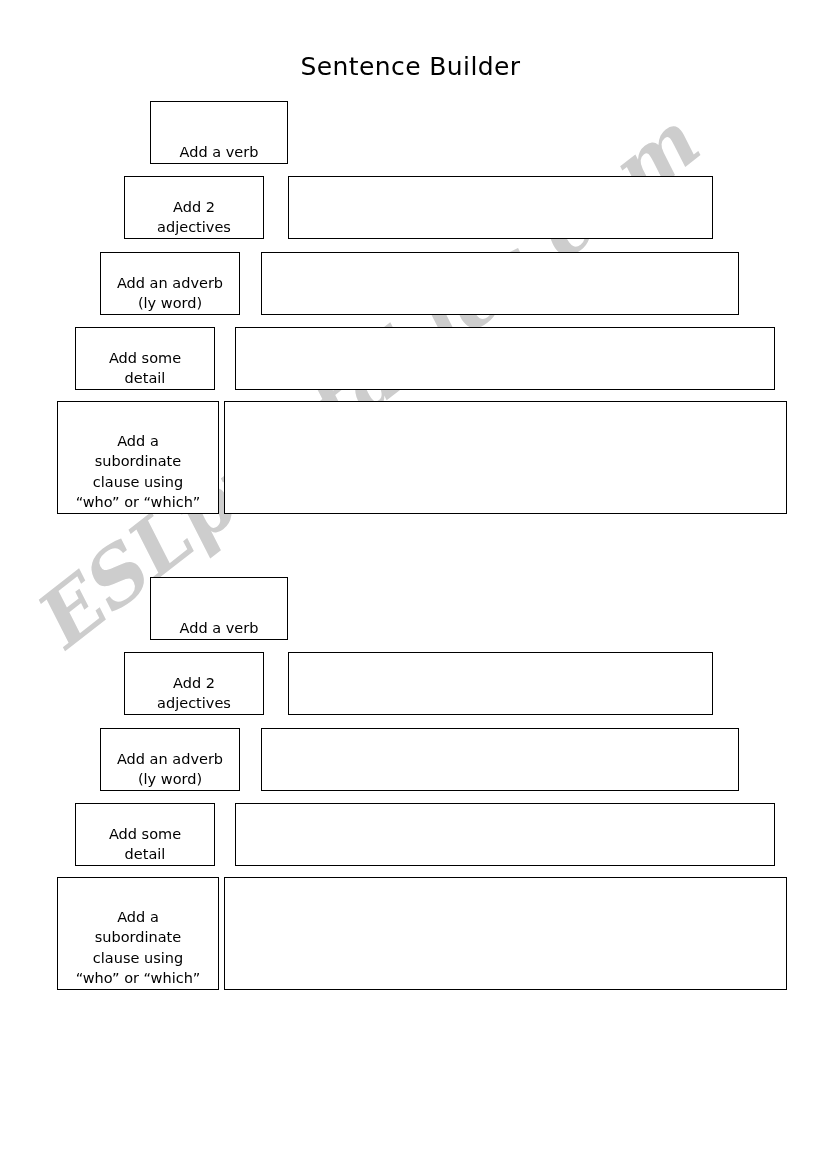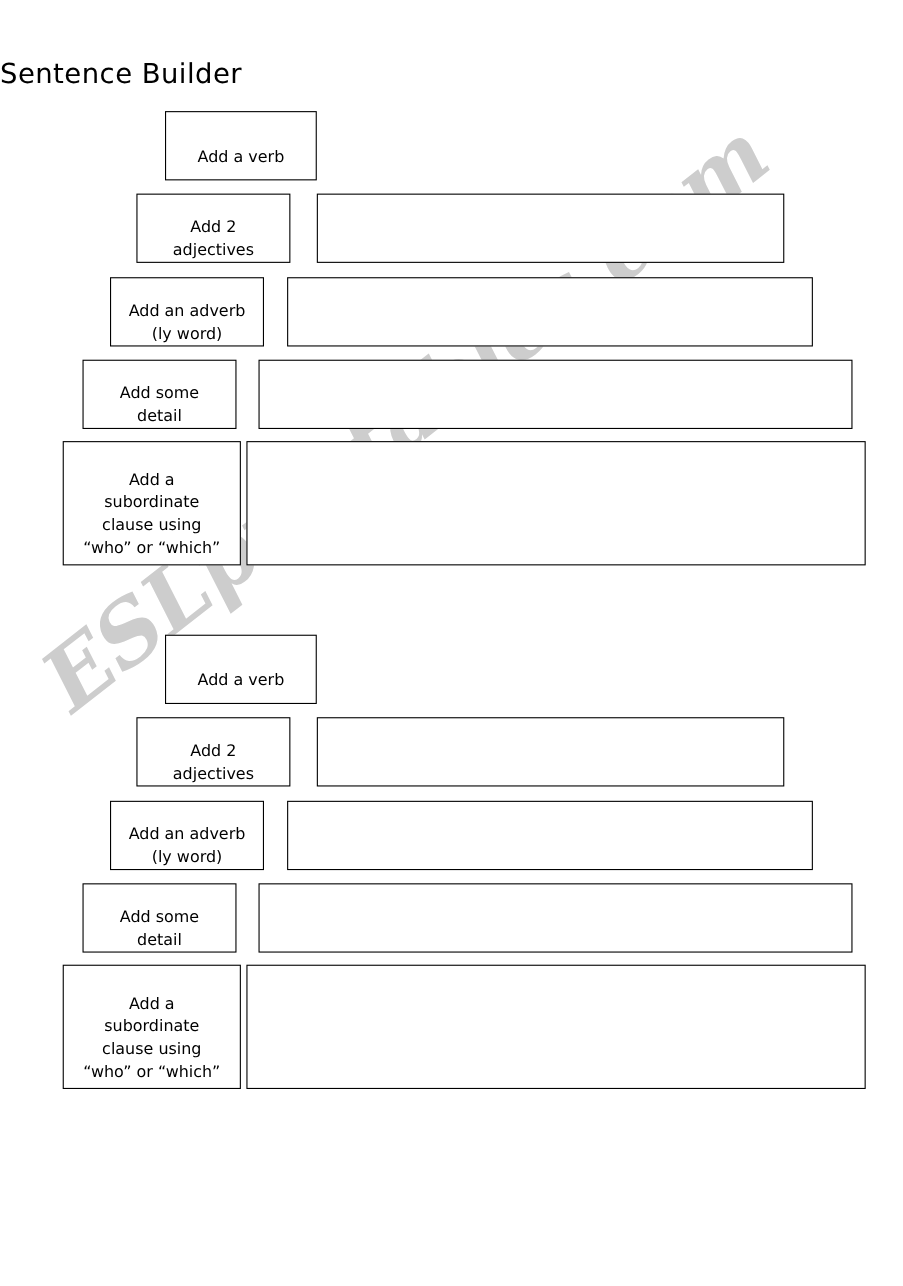--- a/index.html
+++ b/index.html
@@ -46,21 +46,21 @@
     line-height: 1;
   }
 
   
   #page-title {
     position: absolute;
     z-index: 3;
     left: 0;
     top: 52px;
     width: 821px;
-    text-align: left;
+    text-align: center;
     font-family: "DejaVu Sans", sans-serif;
     font-size: 25px;
     font-weight: 500;
     color: #000000;
     letter-spacing: 0.4px;
   }
 
   
   .block {
     position: absolute;
@@ -76,21 +76,21 @@
   .prompt-box,
   .answer-box {
     position: absolute;
     box-sizing: border-box;
     background: #ffffff;
     border: 1.6px solid #000000;
   }
   .prompt-box {
     display: flex;
     justify-content: center;
-    align-items: center;
+    align-items: flex-end;
     padding-top: 21px;
     text-align: center;
     font-family: "DejaVu Sans", sans-serif;
     font-size: 14.5px;
     line-height: 1.42;
     color: #000000;
   }
   .prompt-box .lines {
     width: 100%;
   }

